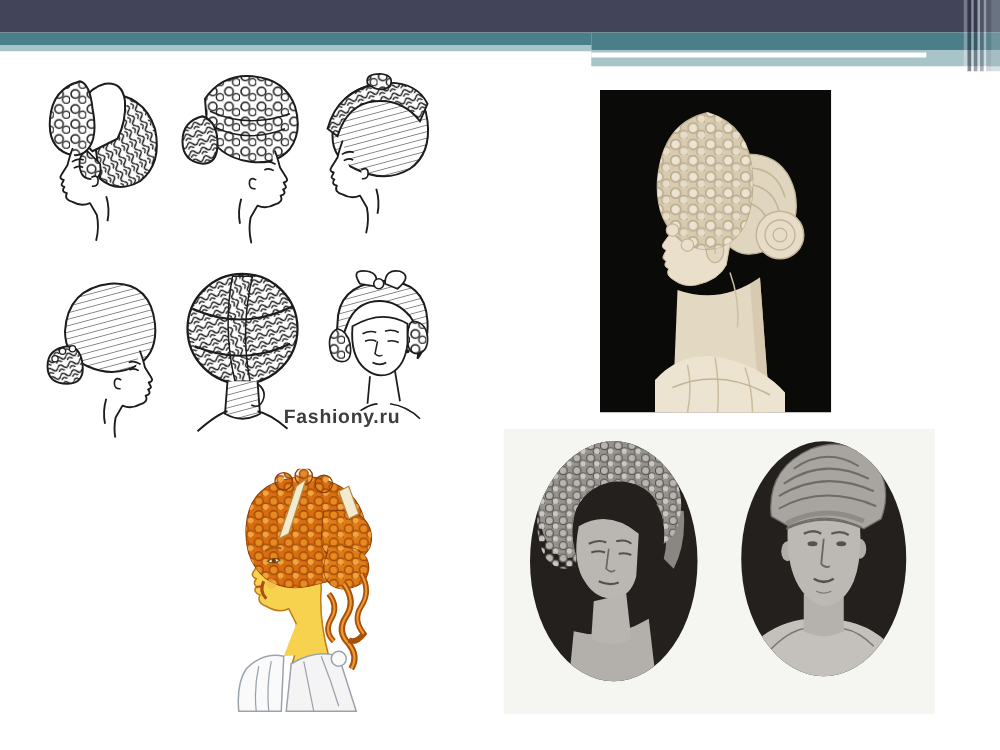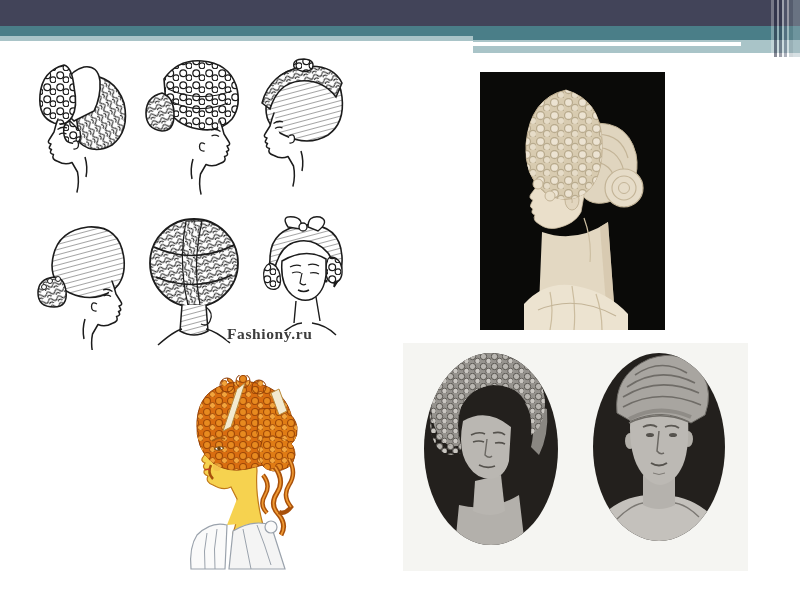--- a/index.html
+++ b/index.html
@@ -1,17 +1,17 @@
 <!DOCTYPE html>
 <html><head>
 <meta charset="utf-8">
 <style>
   html,body{margin:0;padding:0;background:#ffffff;}
   .slide{position:relative;width:800px;height:600px;background:#ffffff;overflow:hidden;
-         font-family:Liberation Serif, serif;}
+         font-family:Liberation Sans, sans-serif;}
   
   .bar{position:absolute;}
   .bar-navy{left:0;top:0;width:800px;height:26px;background:#424459;}
   .bar-teal-left{left:0;top:26px;width:473px;height:10px;background:#4a7e88;}
   .bar-teal-right{left:473px;top:26px;width:327px;height:14px;background:#4a7e88;}
   .bar-lteal-left{left:0;top:36px;width:473px;height:5px;background:#a9c4c8;}
   .bar-lteal-right{left:473px;top:40px;width:327px;height:13px;background:#a9c4c8;}
   .bar-white-line{left:473px;top:42px;width:268px;height:4px;background:#ffffff;}
   .stripe{position:absolute;top:0;height:57px;}
   .st1{left:771px;width:3px;background:rgba(255,255,255,0.28);}

